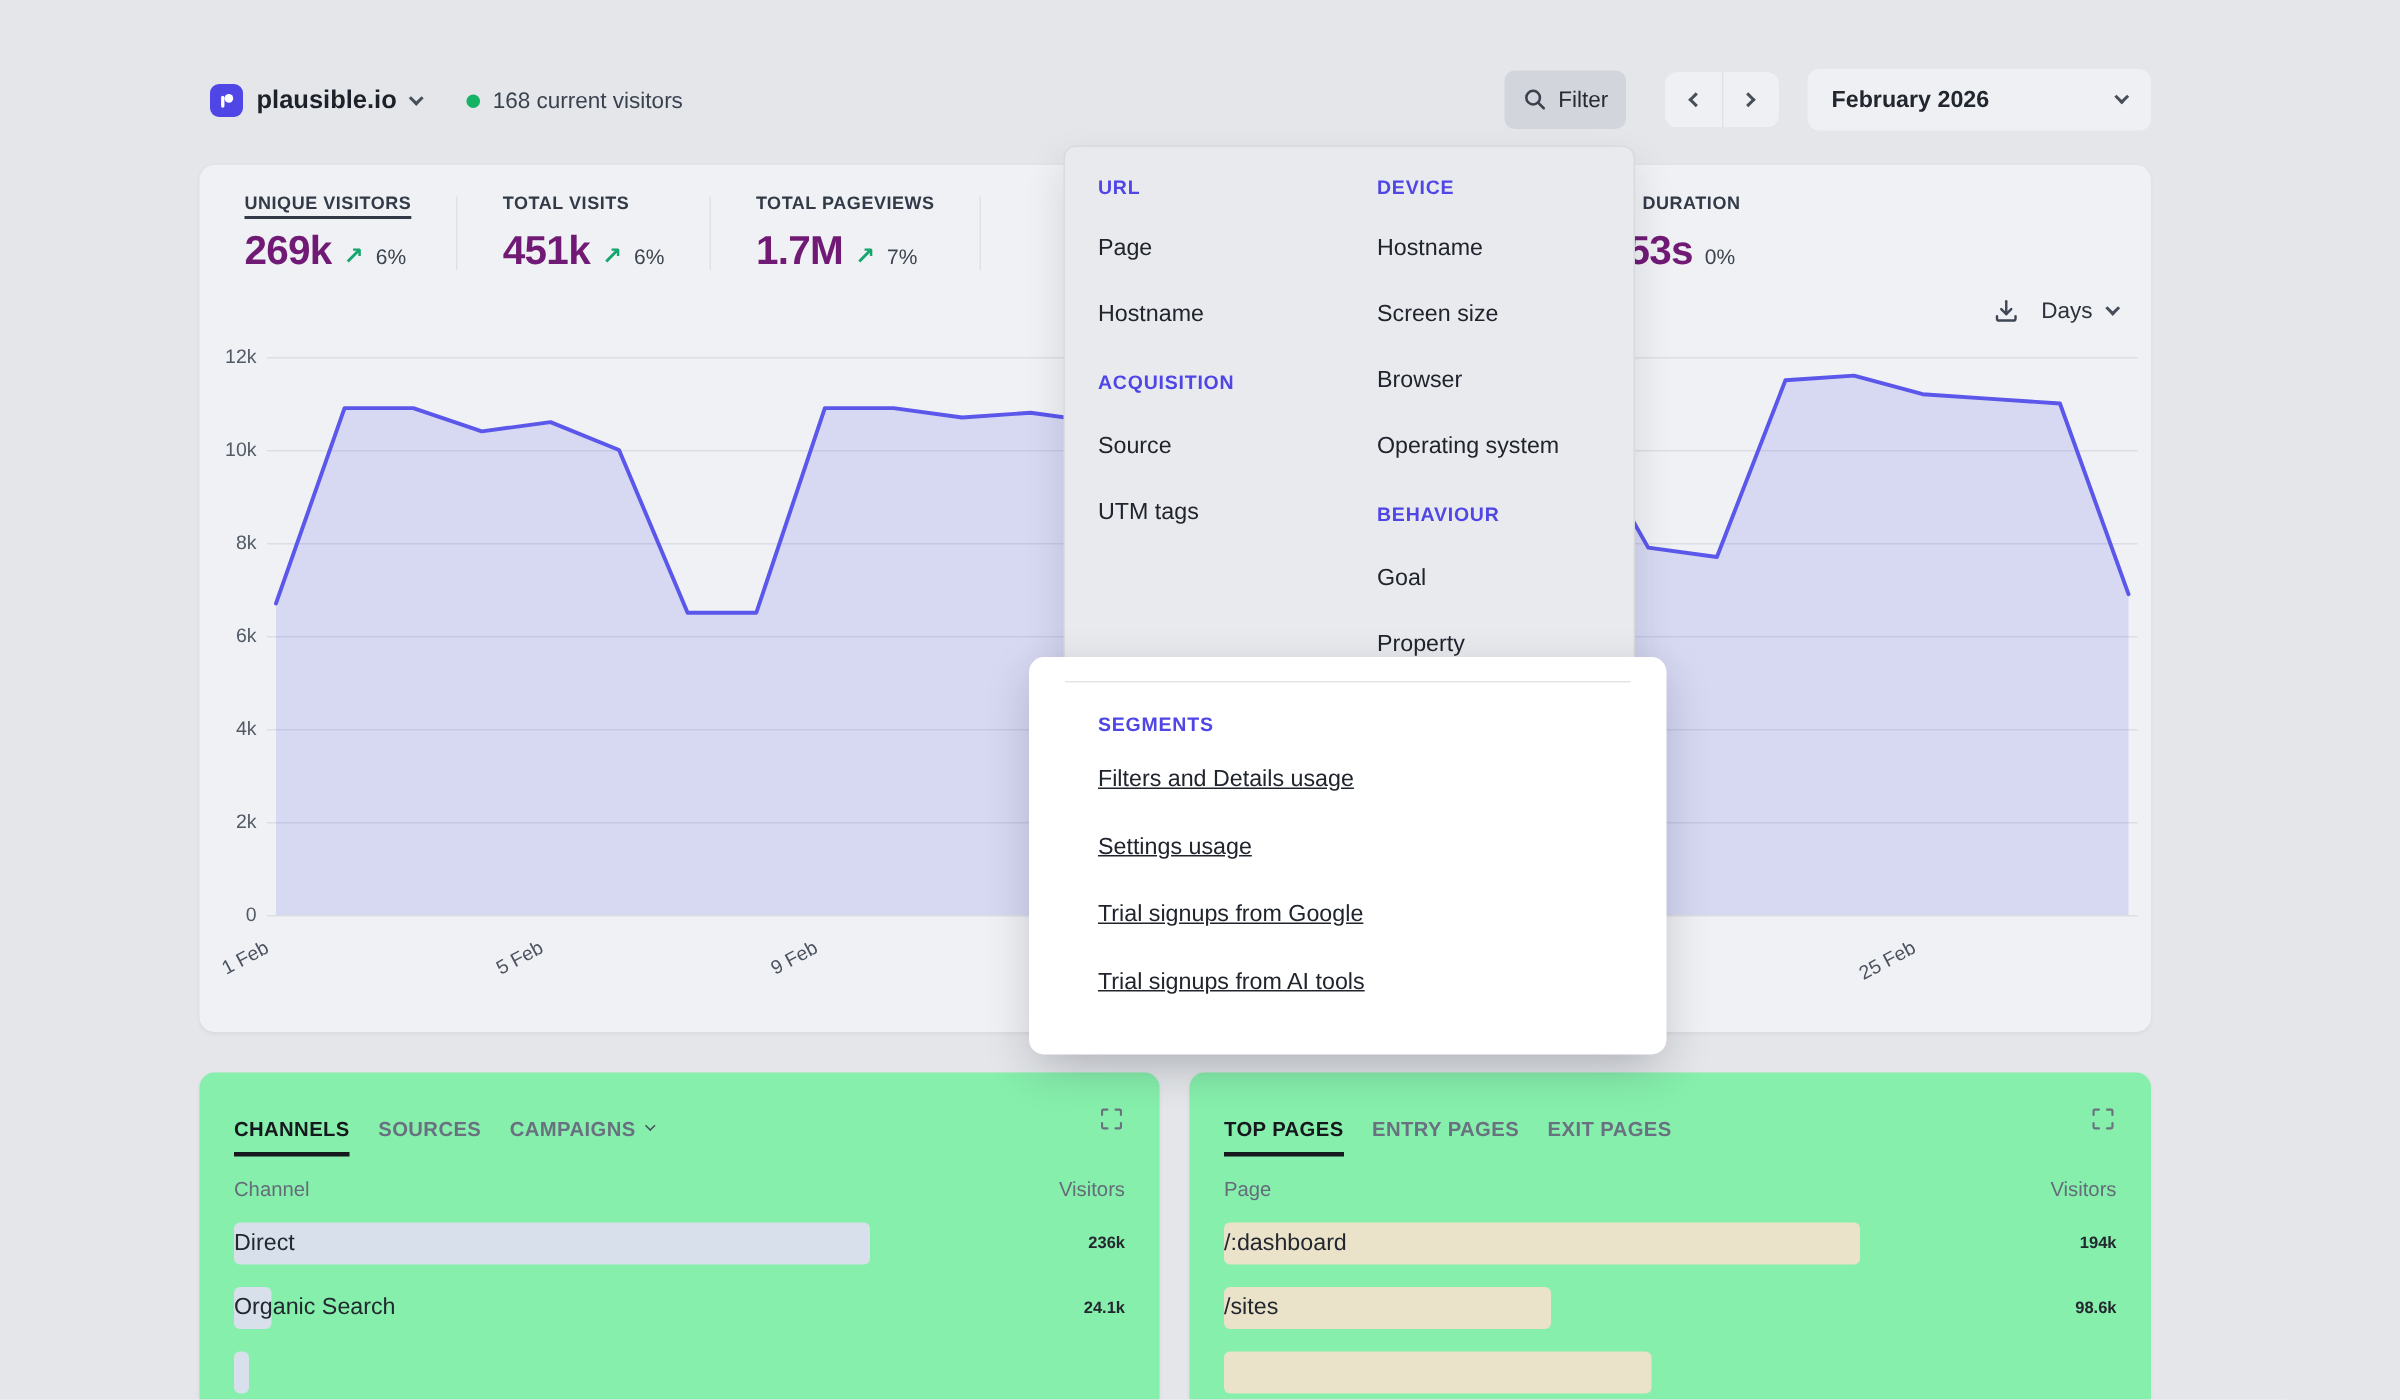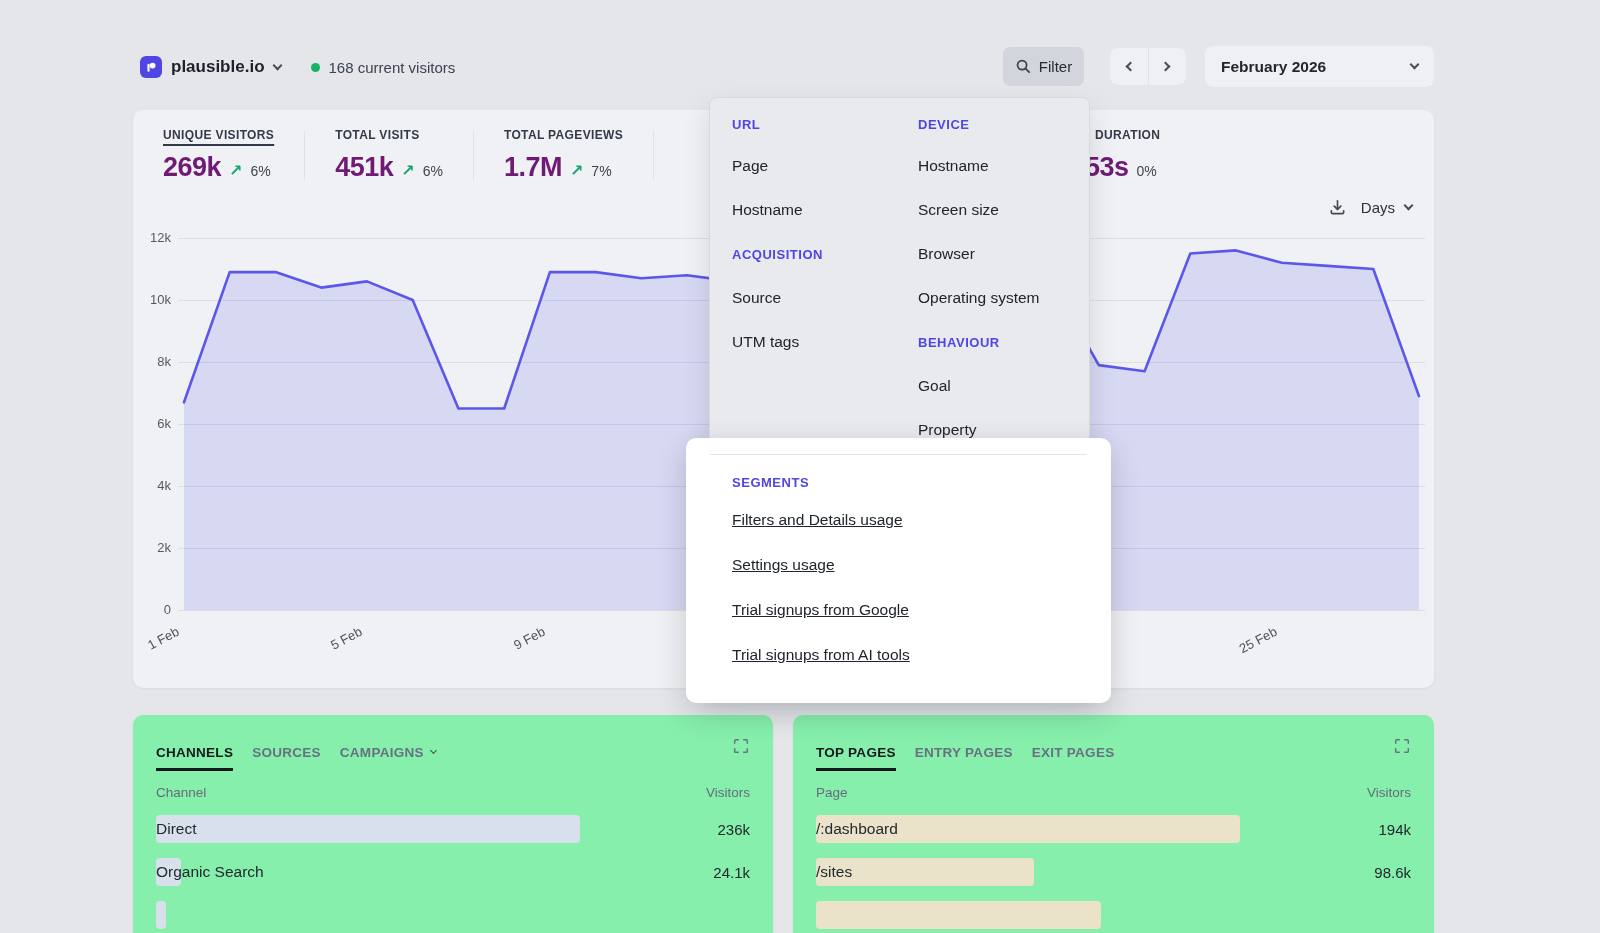--- a/index.html
+++ b/index.html
@@ -89,21 +89,21 @@
   .card.left { left:133px; width:640px; }
   .card.right { left:793px; width:641px; }
   .card-tabs { display:flex; align-items:flex-end; gap:19px; height:56px; }
   .tab { font-size:13.5px; font-weight:700; letter-spacing:.02em; color:#697180; padding-bottom:11px; display:flex; align-items:center; cursor:pointer; }
   .tab.active { color:#15181d; border-bottom:3px solid #15181d; padding-bottom:8px; }
   .fullscreen { position:absolute; right:23px; top:22px; }
   .table-head { display:flex; justify-content:space-between; margin-top:14px; font-size:13.5px; color:#646c78; }
   .table-row { position:relative; height:28px; margin-top:15px; display:flex; align-items:center; justify-content:space-between; }
   .row-bar { position:absolute; left:0; top:0; height:28px; border-radius:4px; }
   .row-label { position:relative; font-size:15.5px; color:#23272f; }
-  .row-value { position:relative; font-size:15px; color:#23272f; }
+  .row-value { position:relative; font-size:11px; color:#23272f;font-weight:bold; }
 </style>
 </head>
 <body>
 
 <div class="topbar-left">
   <div class="site-switcher">
     <span class="logo">
       <svg width="16" height="16" viewBox="0 0 20 20">
           <g fill="#ffffff">
             <rect x="5.5" y="6" width="2.8" height="10" rx="1.4"></rect>

